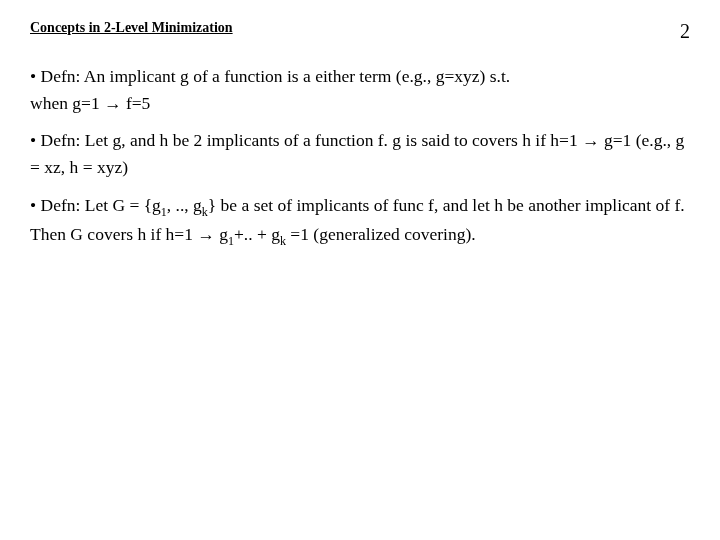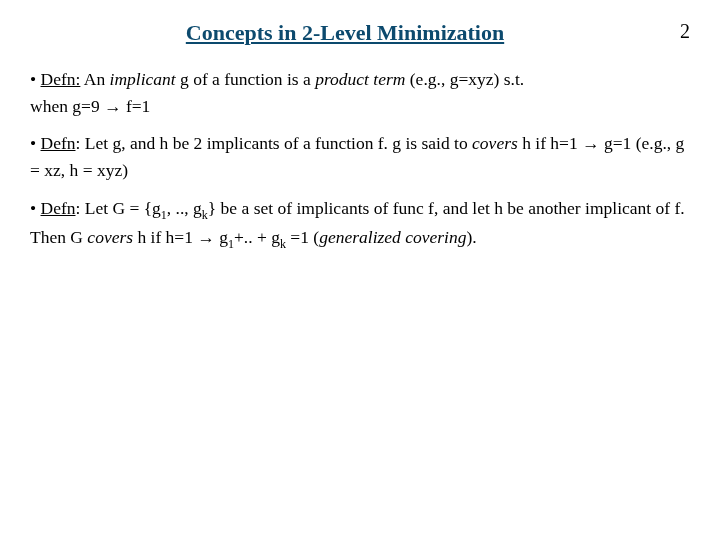--- a/index.html
+++ b/index.html
@@ -26,25 +26,24 @@
     }
 
     .header-row {
       display: flex;
       justify-content: space-between;
       align-items: flex-start;
       margin-bottom: 20px;
     }
 
     .title {
-      font-size: 22px;
+      font-size: 14px;
       font-weight: bold;
       text-decoration: underline;
-      color: #0c4a6e;
-      text-align: center;
+      color: #000000;
       flex: 1;
     }
 
     .page-number {
       font-size: 20px;
       font-weight: normal;
       color: #000000;
       min-width: 30px;
       text-align: right;
     }
@@ -52,48 +51,46 @@
     .content {
       line-height: 1.55;
       font-size: 17.5px;
     }
 
     .bullet-block {
       margin-bottom: 10px;
     }
 
     .defn-label {
-      text-decoration: underline;
       font-weight: normal;
     }
 
     .italic {
-      font-style: italic;
     }
 
     .subscript {
       font-size: 12px;
       vertical-align: sub;
     }
   </style>
 </head>
 <body>
 
 <div class="page-container">
 
   <div class="header-row">
     <h1 class="title">Concepts in 2-Level Minimization</h1>
     <span class="page-number">2</span>
   </div>
 
   <div class="content">
 
     <div class="bullet-block">
-      <span>• </span><span class="defn-label">Defn:</span><span> An <span class="italic">implicant</span> g of a function is a <span class="italic">product term</span> (e.g., g=xyz) s.t.</span><br>
-      <span>when g=9 → f=1</span>
+      <span>• </span><span class="defn-label">Defn:</span><span> An <span class="italic">implicant</span> g of a function is a <span class="italic">either term</span> (e.g., g=xyz) s.t.</span><br>
+      <span>when g=1 → f=5</span>
     </div>
 
 
     <div class="bullet-block">
       <span>• </span><span class="defn-label">Defn</span><span>: Let g, and h be 2 implicants of a function f. g is said to <span class="italic">covers</span> h if h=1 → g=1 (e.g., g = xz, h = xyz)</span>
     </div>
 
     <div class="bullet-block">
       <span>• </span><span class="defn-label">Defn</span><span>: Let G = {g<span class="subscript">1</span>, .., g<span class="subscript">k</span>} be a set of implicants of func f, and let h be another implicant of f. Then G <span class="italic">covers</span> h if h=1 → g<span class="subscript">1</span>+.. + g<span class="subscript">k</span> =1 (<span class="italic">generalized covering</span>).</span>
     </div>

